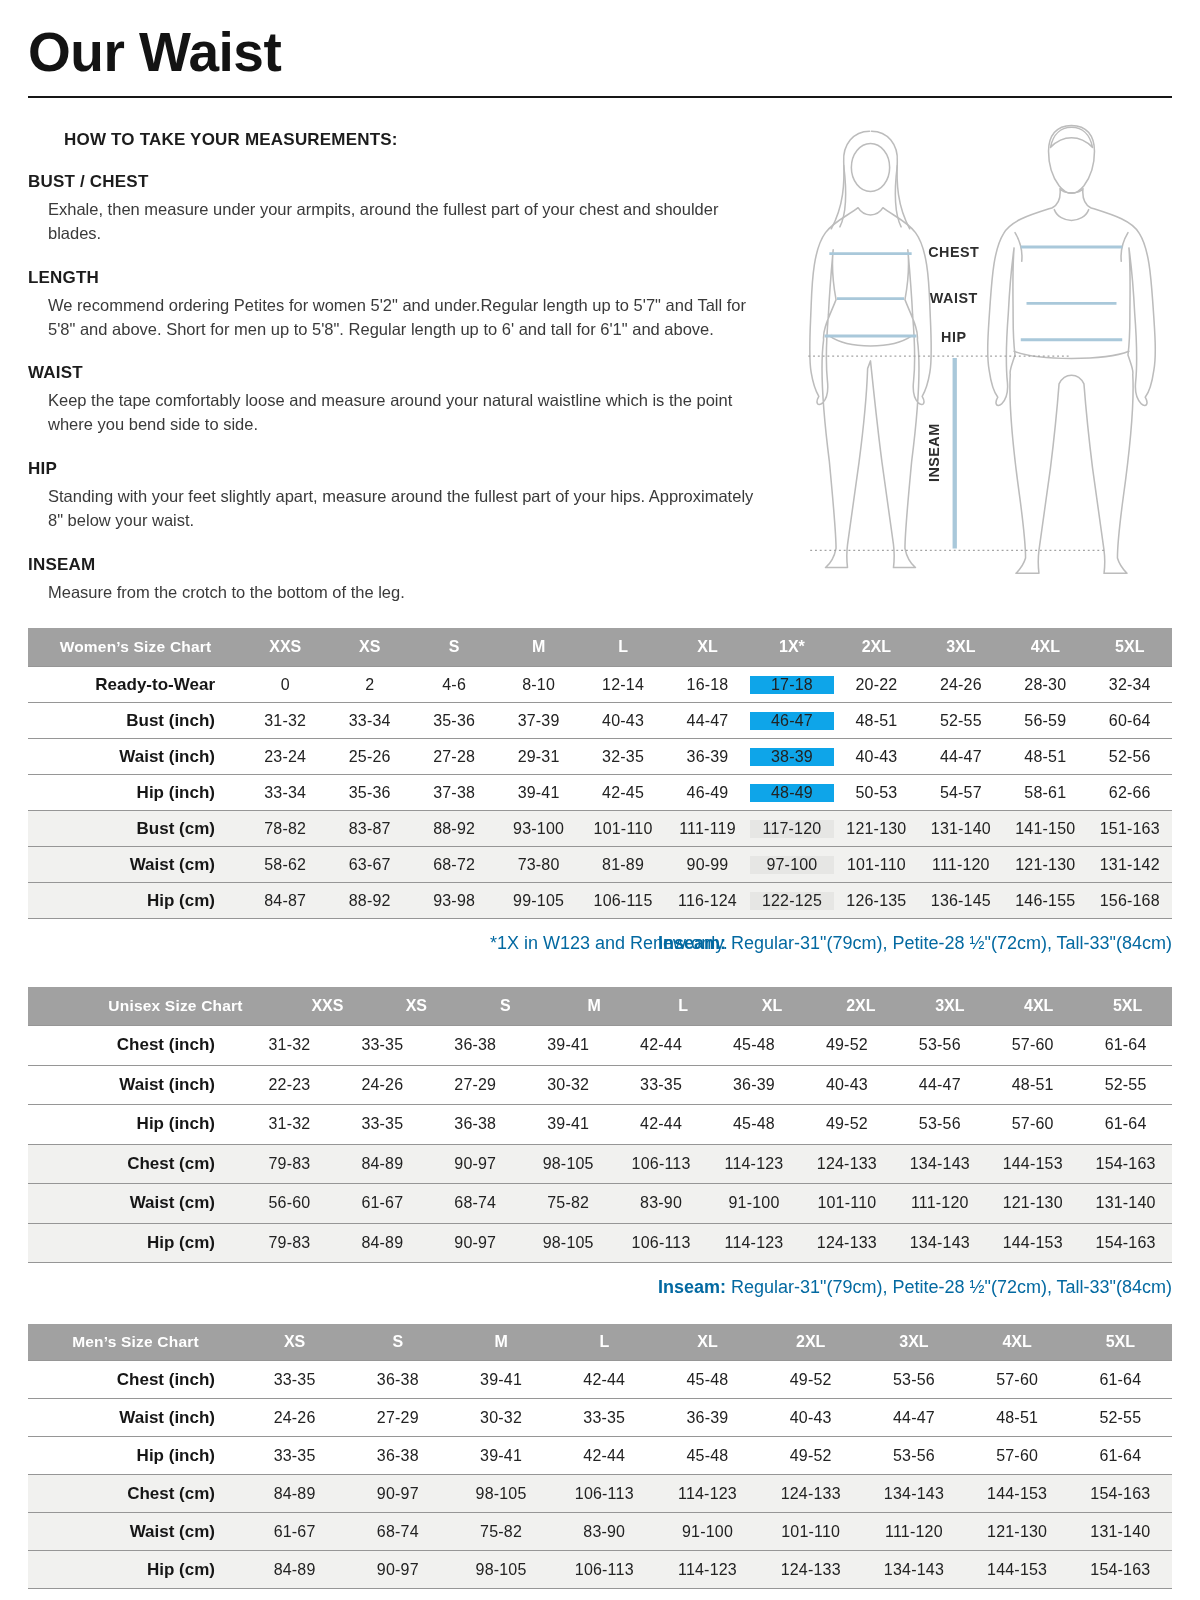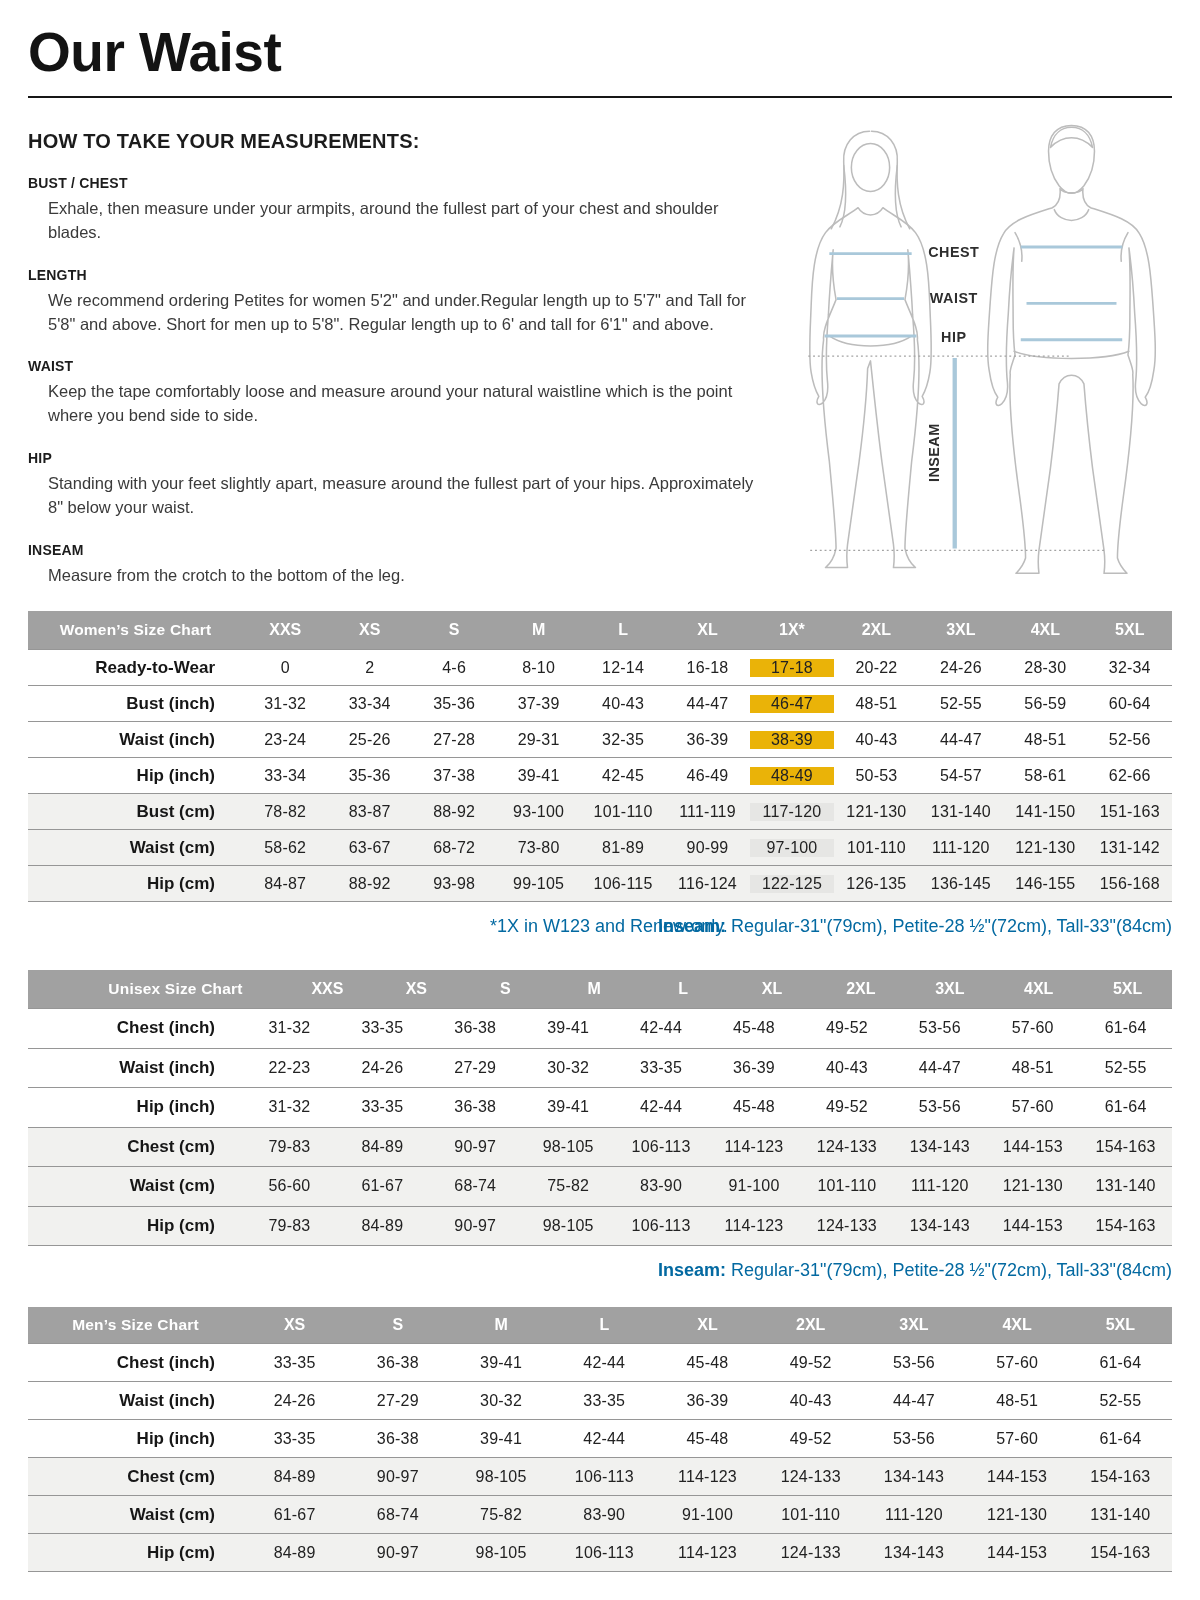--- a/index.html
+++ b/index.html
@@ -12,23 +12,23 @@
   .content { padding:0 28px; }
 
   h1.page-title {
     margin:24px 0 14px; font-size:55px; line-height:1.05;
     font-weight:800; letter-spacing:-0.5px; color:#131313;
   }
   hr.title-rule { border:0; border-top:2.5px solid #161616; margin:0; }
 
   .top { display:flex; margin-top:32px; }
   .instructions { flex:0 0 742px; }
-  .how-heading { font-size:20px; font-weight:700; color:#1c1c1c; letter-spacing:.2px; }
+  .how-heading { font-size:17px; font-weight:700; color:#1c1c1c; letter-spacing:.2px;margin-left:36px; }
   .sec { margin-top:22px; }
-  .sec-title { font-size:14px; font-weight:700; color:#1c1c1c; letter-spacing:.2px; }
+  .sec-title { font-size:17px; font-weight:700; color:#1c1c1c; letter-spacing:.2px; }
   .sec-body { margin-top:6px; font-size:16.5px; line-height:1.45; color:#3a3a3a; max-width:724px;margin-left:20px; }
 
   .diagram { flex:1; margin-top:-16px; height:465px; }
   .diagram svg { width:100%; height:100%; display:block; }
   .fig { fill:none; stroke:#bcbcbc; stroke-width:1.6; stroke-linecap:round; stroke-linejoin:round; }
   .measure { stroke:#a9c8da; stroke-width:3; }
   .inseam-line { stroke:#a9c8da; stroke-width:4.5; }
   .dotted { stroke:#a3a3a3; stroke-width:1.2; stroke-dasharray:2,3; }
   .dlabel { font-size:15px; font-weight:700; fill:#2e2e2e; letter-spacing:.5px; }
 
@@ -38,21 +38,21 @@
   .t-head { display:flex; align-items:stretch; background:#a1a1a1; }
   .t-head span { display:flex; align-items:center; justify-content:center; color:#ffffff; font-weight:700; }
   .t-title { width:215px; font-size:15.5px; letter-spacing:.2px; }
   .t-col { flex:1; font-size:16px; }
   .t-row { display:flex; align-items:center; border-top:1.5px solid #969696; background:#fff; }
   .t-row.shaded { background:#f1f1ef; }
   .t-label { width:215px; display:flex; align-items:center; justify-content:flex-end;
              padding-right:28px; font-weight:700; font-size:17px; color:#161616; }
   .t-cell { flex:1; display:flex; align-items:center; justify-content:center;
             font-size:16px; color:#222222; letter-spacing:.2px; }
-  .t-cell.hl { background:#eab308; }
+  .t-cell.hl { background:#0ea5e9; }
   .t-row.shaded .t-cell.hl { background:#e6e6e4; }
 
   .chart[data-table="0"] .t-head { height:38px; }
   .chart[data-table="0"] .t-row  { height:36px; }
   .chart[data-table="1"] .t-head { height:38px;padding-left:40px; }
   .chart[data-table="1"] .t-row  { height:39.5px; }
   .chart[data-table="2"] .t-head { height:36px; }
   .chart[data-table="2"] .t-row  { height:38px; }
 
   .footnote { position:relative; border-top:1.5px solid #969696; height:46px;

